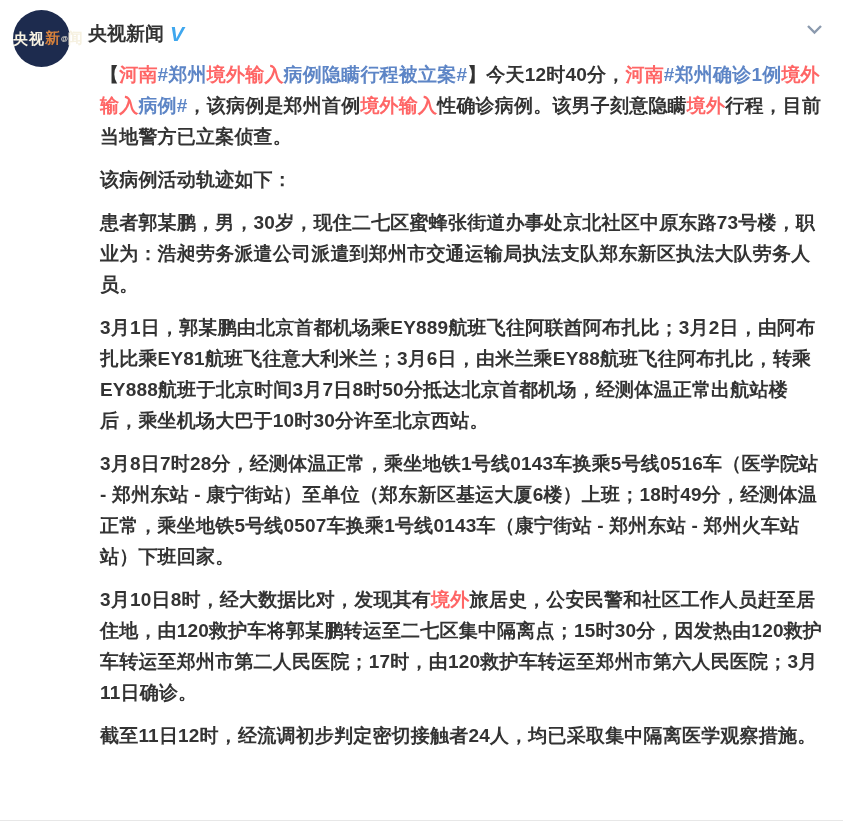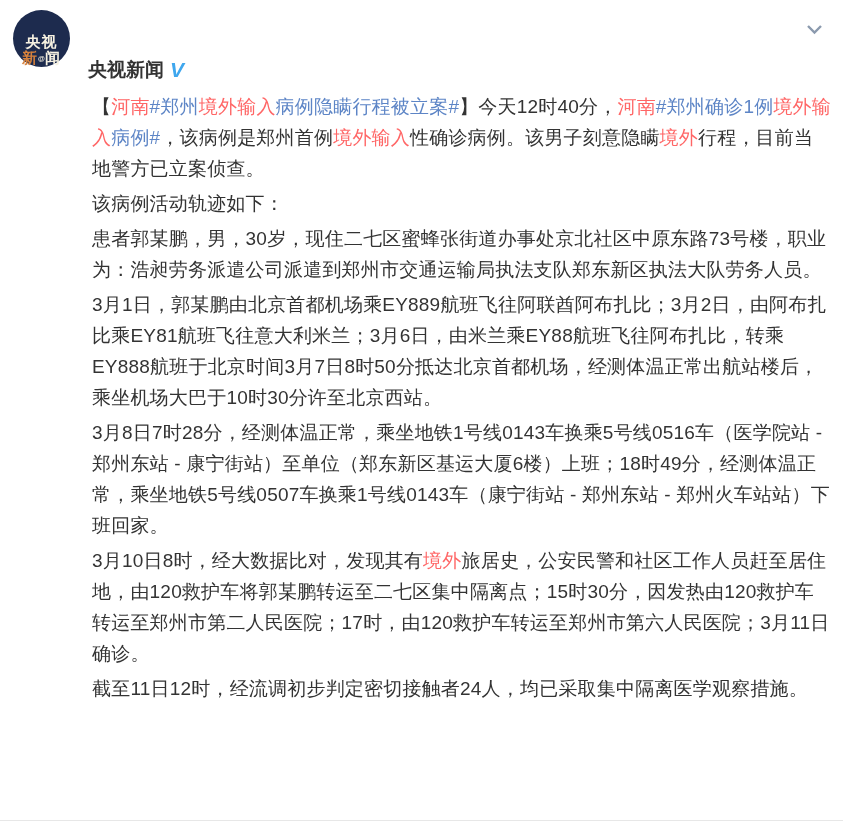--- a/index.html
+++ b/index.html
@@ -22,50 +22,50 @@
   .post{
     position:relative;box-sizing:border-box;
     width:843px;height:821px;
     padding:20px 8px 0 88px;
     border-bottom:1px solid var(--divider);
   }
   .avatar{
     position:absolute;left:13px;top:10px;
     width:57px;height:57px;border-radius:50%;
     background:var(--avatar-bg);
-    display:flex;flex-direction:column;align-items:center;justify-content:flex-end;
+    display:flex;flex-direction:row;align-items:center;justify-content:space-between;
     cursor:pointer;user-select:none;
   }
   .avatar .row{
     font-weight:bold;font-size:15px;line-height:16px;letter-spacing:1px;
     color:var(--avatar-text);white-space:nowrap;
   }
   .avatar .accent{color:var(--avatar-accent);}
   .avatar .at{
     font-size:7px;color:var(--avatar-text);vertical-align:2px;letter-spacing:0;
   }
   .header{
-    display:flex;align-items:center;height:27px;margin-bottom:8px;margin-top:36px;
+    display:flex;align-items:center;height:27px;margin-bottom:8px;
   }
   .username{
     font-size:19px;font-weight:700;color:var(--text);cursor:pointer;
   }
   .vbadge{
     margin-left:6px;color:var(--verified);
     font-weight:900;font-style:italic;font-size:21px;line-height:1;
     transform:scaleY(0.95);
   }
   .chevron-down{
     position:absolute;right:20px;top:24px;color:var(--chev);cursor:pointer;line-height:0;
   }
   .body-text{
     font-size:19px;line-height:31px;color:var(--text);
     letter-spacing:0.2px;
   }
-  .para{margin:4px;}
+  .para{margin:12px;font-weight:bold;}
   .seg-p{color:var(--text);}
   .seg-hl{color:var(--hl);}
   .seg-lk{color:var(--link);cursor:pointer;}
 </style>
 </head>
 <body>
 
 <div class="post">
 
   <div class="avatar">

